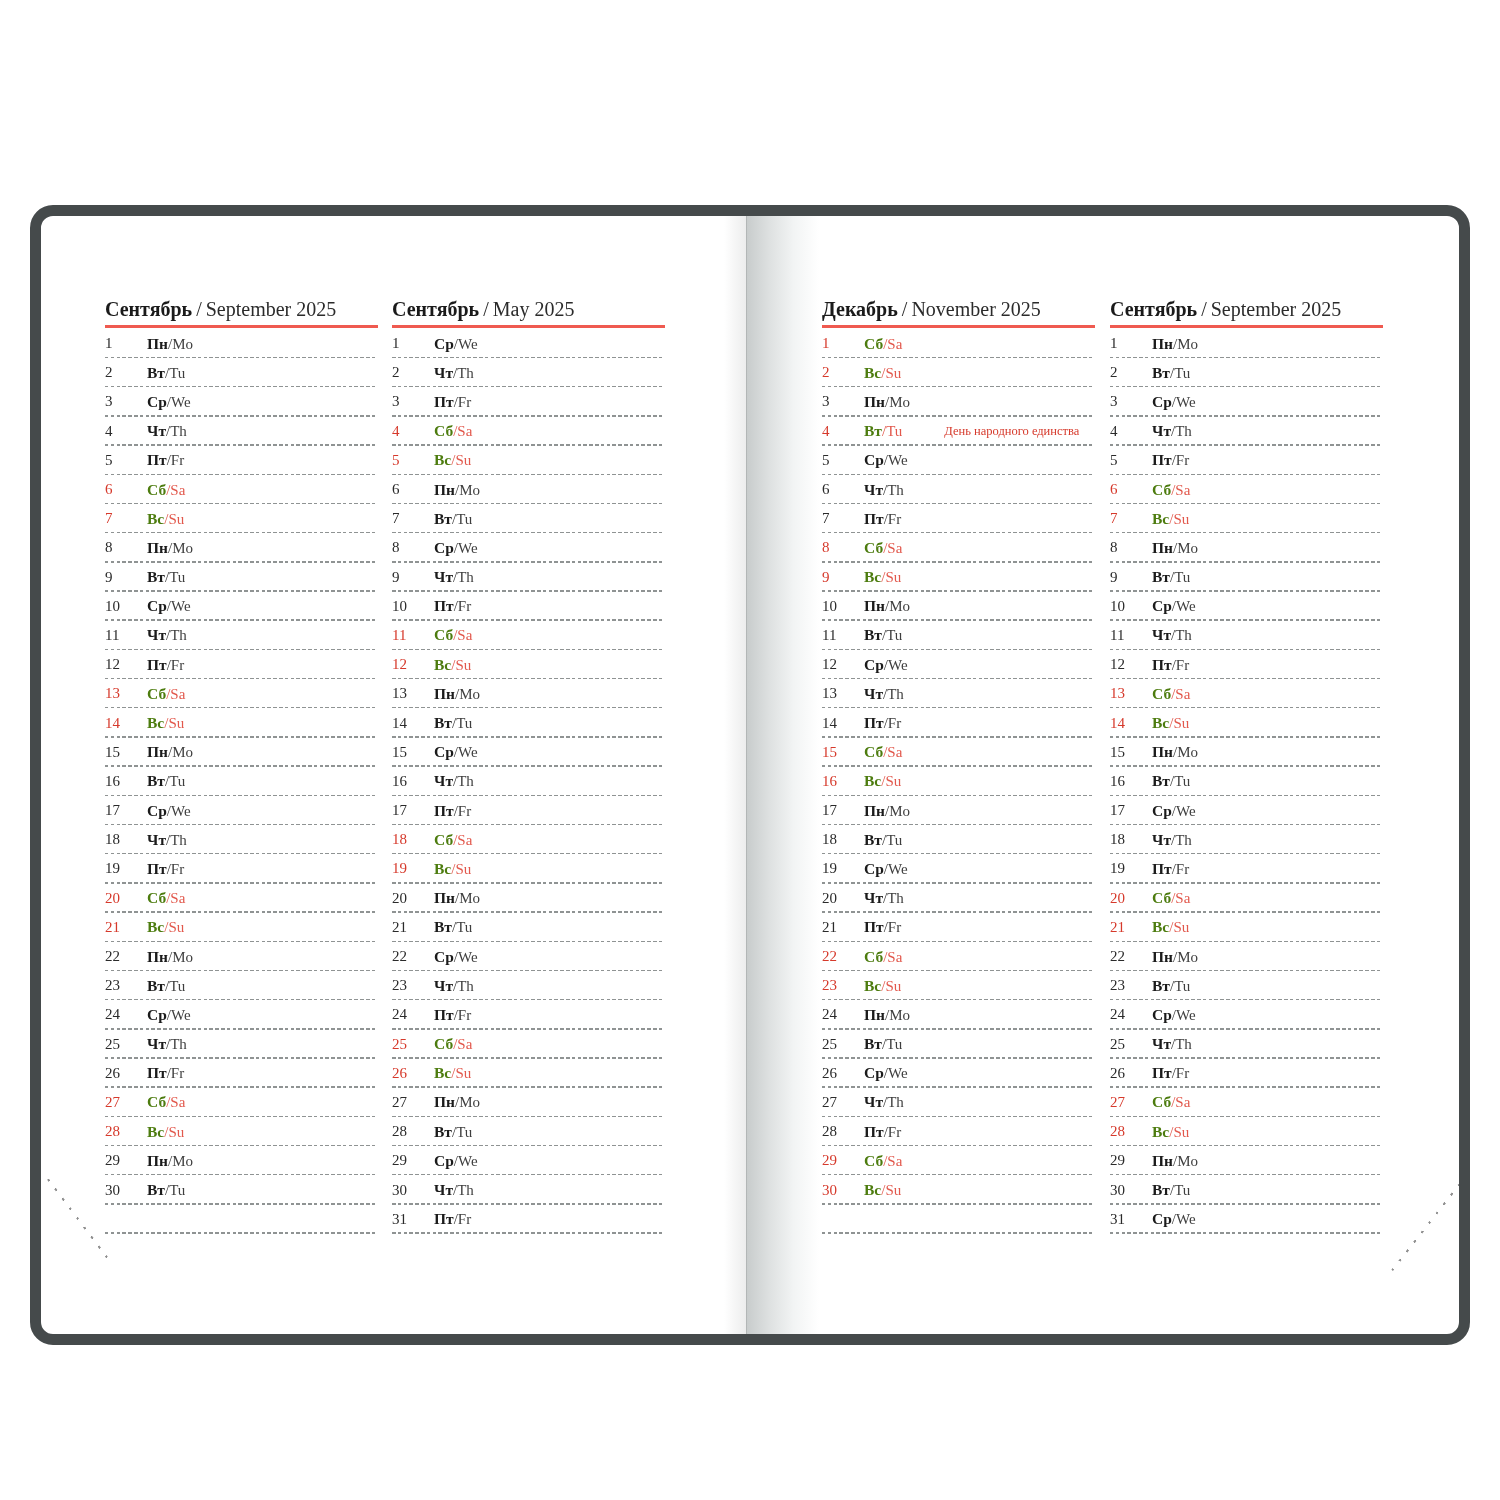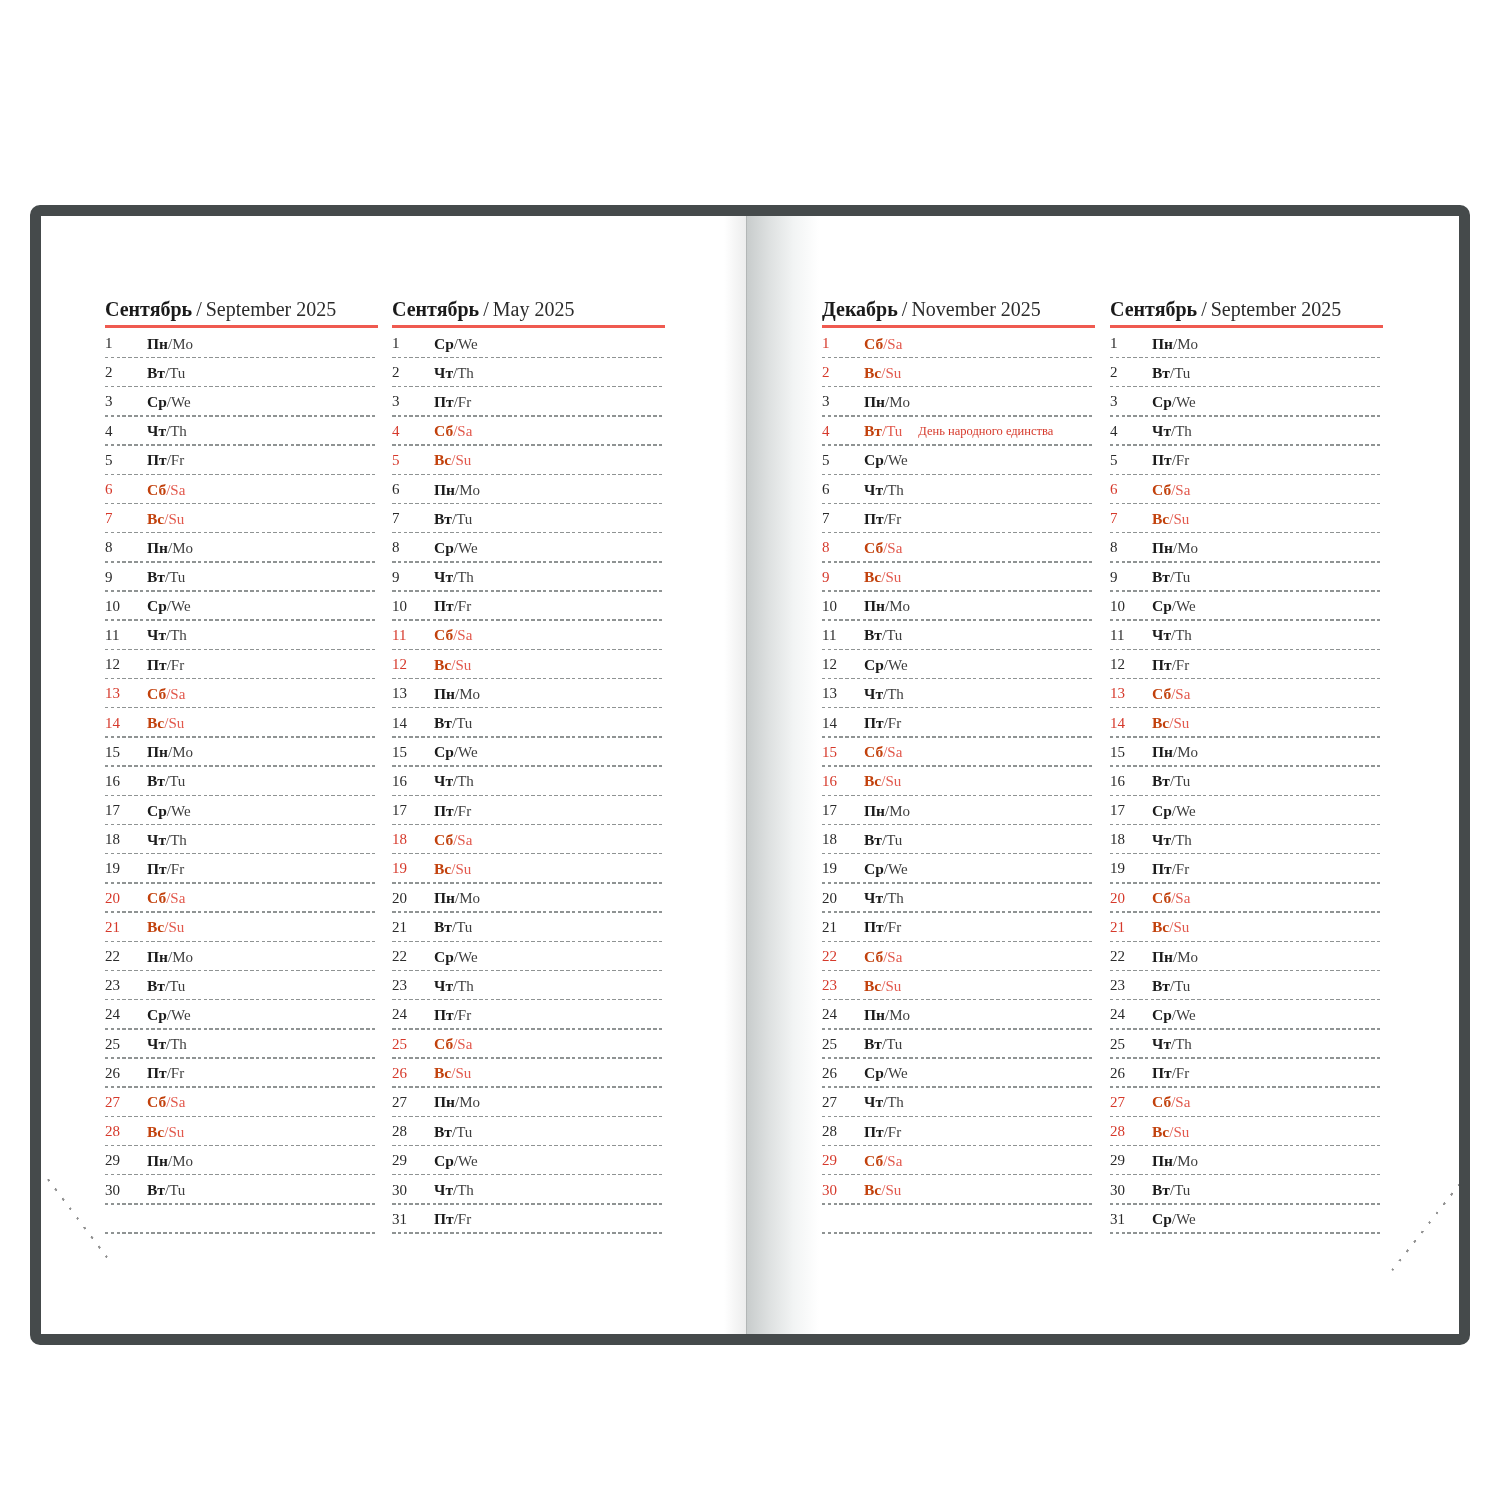--- a/index.html
+++ b/index.html
@@ -1,21 +1,21 @@
 <!DOCTYPE html>
 <html><head>
 <meta charset="utf-8">
 <style>
   html,body{margin:0;padding:0;background:#ffffff;}
   body{width:1500px;height:1500px;font-family:"Liberation Serif","DejaVu Serif",serif;}
   .scene{position:relative;width:1500px;height:1500px;background:#fff;overflow:hidden;}
 
   .cover{
     position:absolute;left:30px;top:205px;width:1440px;height:1140px;
-    box-sizing:border-box;border:11px solid #454a4b;border-radius:10px;
+    box-sizing:border-box;border:11px solid #454a4b;border-radius:23px;
     background:#fff;overflow:hidden;
   }
   .left-edge-grad{position:absolute;left:683px;top:0;width:22px;height:100%;
     background:linear-gradient(90deg,rgba(70,75,75,0) 0%,rgba(70,75,75,0.10) 100%);}
   .spine-line{position:absolute;left:705px;top:0;width:1px;height:100%;background:#b2b6b6;}
   .spine-grad{position:absolute;left:706px;top:0;width:72px;height:100%;
     background:linear-gradient(90deg,#c8cccc 0%,#dde0e0 30%,#f2f4f4 65%,#ffffff 100%);}
 
   .month-col{position:absolute;top:81px;width:273px;}
   .c1{left:64px}.c2{left:351px}.c3{left:781px}.c4{left:1069px}
@@ -27,23 +27,23 @@
 
   .rows{margin-top:1px;}
   .day-row{position:relative;height:29.2px;display:flex;align-items:center;}
   .day-row::after{content:"";position:absolute;left:0;right:0;bottom:0;height:1.4px;
     background:repeating-linear-gradient(90deg,#8f9393 0 3.5px,transparent 3.5px 5.8px);}
   .day-num{width:42px;font-size:15px;color:#2a2a2a;}
   .day-label{font-size:15px;color:#3e3e3e;white-space:nowrap;}
   .day-label b{font-size:15.5px;font-weight:700;color:#1b1b1b;}
   .day-label .sl,.day-label .en{color:#3e3e3e;}
   .day-row.red .day-num{color:#d6392b;}
-  .day-row.red .day-label b{color:#c2410c;}
+  .day-row.red .day-label b{color:#4d7c0f;}
   .day-row.red .day-label .sl,.day-row.red .day-label .en{color:#e2584c;}
-  .note{font-size:12.5px;color:#d6392b;margin-left:16px;white-space:nowrap;}
+  .note{font-size:12.5px;color:#d6392b;margin-left:42px;white-space:nowrap;}
 
   .stitch{position:absolute;width:2px;
     background:repeating-linear-gradient(180deg,#8e8e8e 0 2.5px,transparent 2.5px 12px);}
   .stitch-left{left:36px;top:953px;height:100px;transform:rotate(-37deg);}
   .stitch-right{left:1384px;top:956px;height:110px;transform:rotate(38deg);}
 </style>
 </head>
 <body>
 
 <div class="scene">

